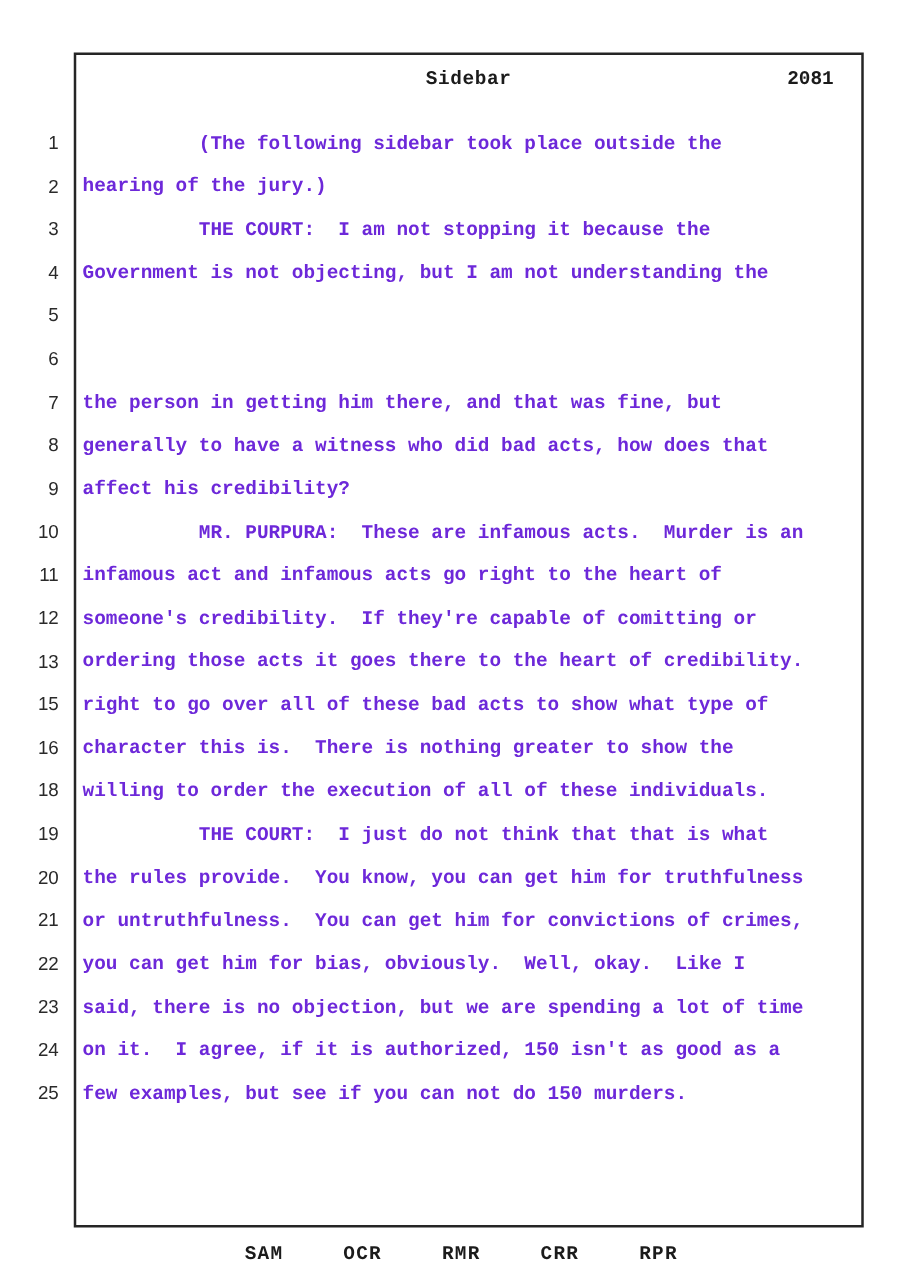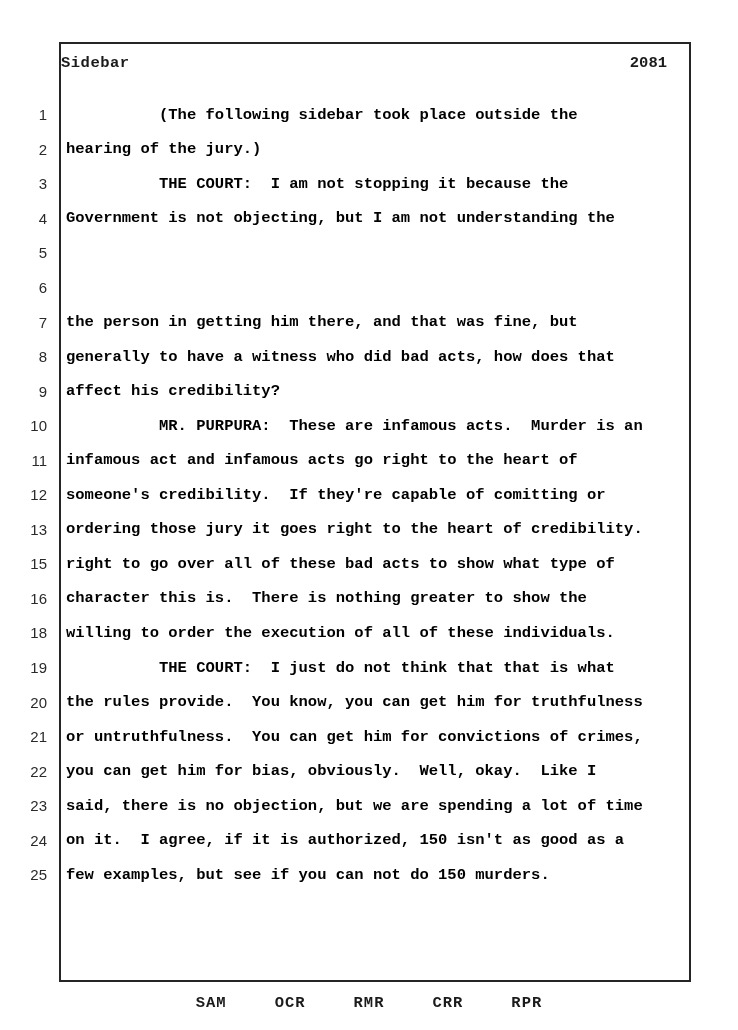--- a/index.html
+++ b/index.html
@@ -33,21 +33,21 @@
   .box-header {
     position: absolute;
     top: 6px;
     left: 0;
     right: 0;
     height: 26px;
     line-height: 26px;
   }
   .box-header .title {
     display: block;
-    text-align: left;
+    text-align: center;
     font-size: 15.5px;
     font-weight: 600;
     letter-spacing: 0.5px;
   }
   .box-header .page-number {
     position: absolute;
     top: 0;
     right: 22px;
     font-size: 15.5px;
     font-weight: 600;
@@ -70,21 +70,21 @@
     text-align: right;
     font-family: "Liberation Sans", sans-serif;
     font-size: 15px;
     color: #2a2a2a;
   }
   .t-text {
     margin-left: 19px;
     white-space: pre;
     font-size: 15.5px;
     font-weight: 600;
-    color: #000000;
+    color: #6d28d9;
   }
   
   .footer-row {
     position: absolute;
     top: 994px;
     left: 0;
     width: 100%;
     display: flex;
     justify-content: center;
     gap: 48px;
@@ -162,21 +162,21 @@
     <div class="t-text">infamous act and infamous acts go right to the heart of</div>
   </div>
 
   <div class="t-row">
     <div class="t-num">12</div>
     <div class="t-text">someone's credibility.  If they're capable of comitting or</div>
   </div>
 
   <div class="t-row">
     <div class="t-num">13</div>
-    <div class="t-text">ordering those jury it goes right to the heart of credibility.</div>
+    <div class="t-text">ordering those acts it goes there to the heart of credibility.</div>
   </div>
 
 
   <div class="t-row">
     <div class="t-num">15</div>
     <div class="t-text">right to go over all of these bad acts to show what type of</div>
   </div>
 
   <div class="t-row">
     <div class="t-num">16</div>

